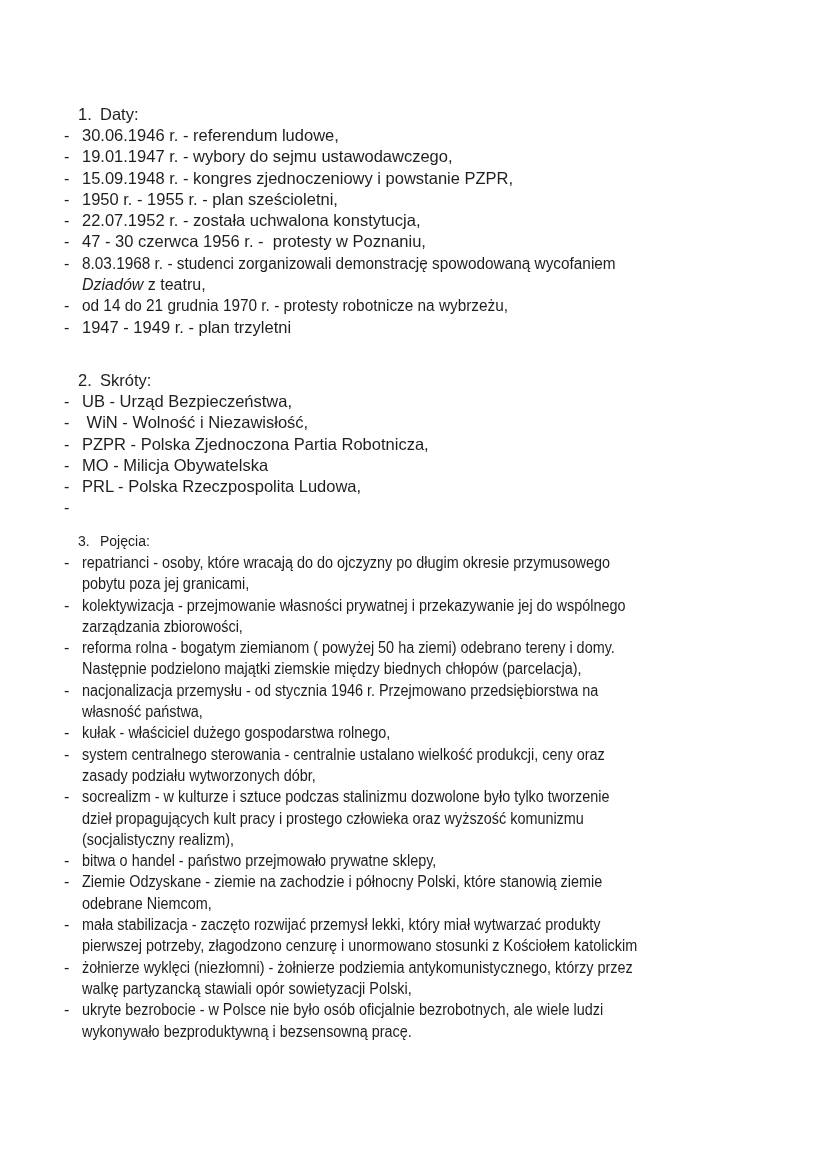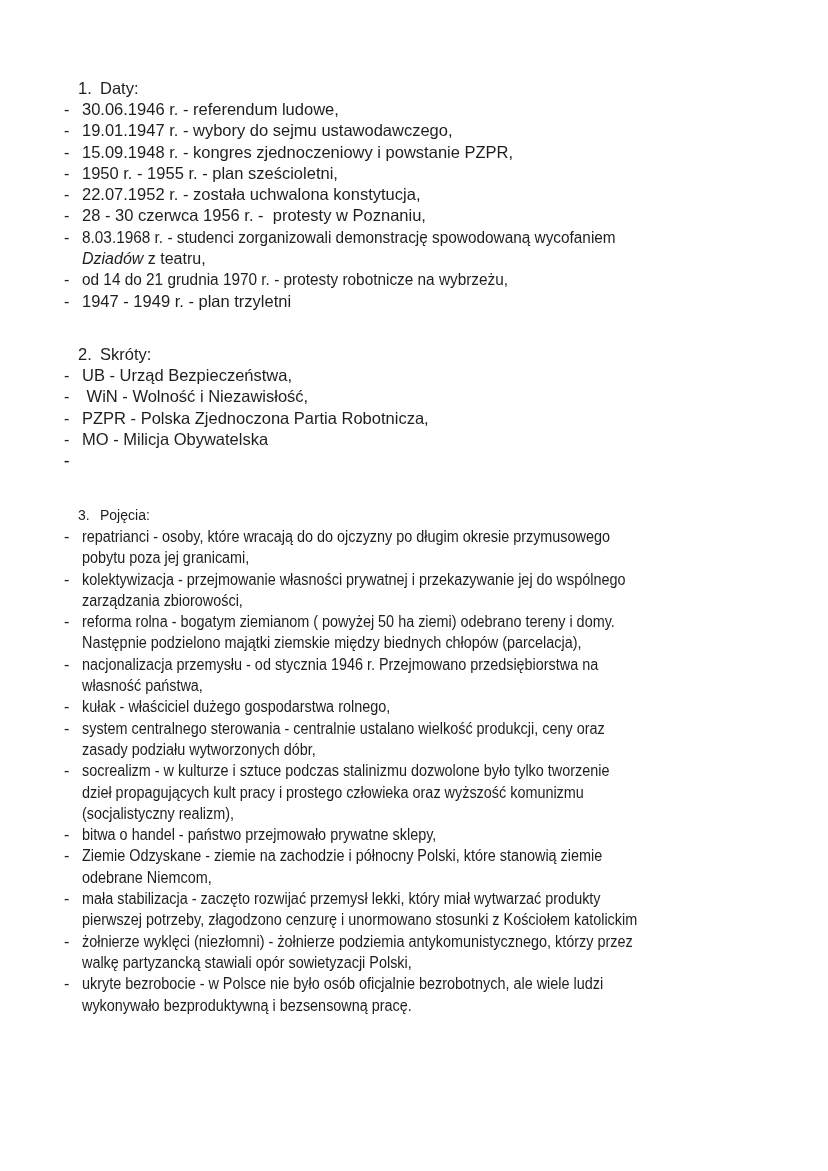--- a/index.html
+++ b/index.html
@@ -1,21 +1,21 @@
 <!DOCTYPE html>
 <html><head>
 <meta charset="utf-8">
 <style>
   html, body { margin: 0; padding: 0; background: #ffffff; }
   body {
     width: 828px; height: 1171px; position: relative; overflow: hidden;
     font-family: "Liberation Sans", sans-serif; color: #1e1e1e;
   }
   .page { position: absolute; left: 0; top: 0; width: 828px; height: 1171px; }
-  .section { position: absolute; left: 62px; width: 720px; }
+  .section { position: absolute; left: 62px; width: 720px; margin-top: 26px; }
   .heading {
     font-size: 16.5px; line-height: 21px; height: 21px; padding-left: 16px; white-space: nowrap;
   }
   .heading .num { display: inline-block; width: 22px; }
   ul.items { list-style: none; margin: 0; padding: 0; }
   li.item {
     position: relative; padding-left: 20px; font-size: 16.5px; line-height: 21.3px;
   }
   li.item .dash {
     position: absolute; left: 2px; top: 0; font-size: 16px;
@@ -34,37 +34,37 @@
   <div class="section" style="top:78px;">
     <div class="heading">
       <span class="num">1.</span><span class="txt">Daty:</span>
     </div>
     <ul class="items">
       <li class="item"><span class="dash">-</span><span class="txt">30.06.1946 r. - referendum ludowe,</span></li>
       <li class="item"><span class="dash">-</span><span class="txt">19.01.1947 r. - wybory do sejmu ustawodawczego,</span></li>
       <li class="item"><span class="dash">-</span><span class="txt">15.09.1948 r. - kongres zjednoczeniowy i powstanie PZPR,</span></li>
       <li class="item"><span class="dash">-</span><span class="txt">1950 r. - 1955 r. - plan sześcioletni,</span></li>
       <li class="item"><span class="dash">-</span><span class="txt">22.07.1952 r. - została uchwalona konstytucja,</span></li>
-      <li class="item"><span class="dash">-</span><span class="txt" style="white-space:pre;">28 - 30 czerwca 1956 r. -  protesty w Poznaniu,</span></li>
+      <li class="item"><span class="dash">-</span><span class="txt" style="white-space:pre;">47 - 30 czerwca 1956 r. -  protesty w Poznaniu,</span></li>
       <li class="item" style="font-size:16px;"><span class="dash">-</span><span class="txt" style="display:inline-block;transform:scaleX(0.96);transform-origin:left top;white-space:nowrap;">8.03.1968 r. - studenci zorganizowali demonstrację spowodowaną wycofaniem</span><br><em>Dziadów</em><span style="white-space:pre;"> z teatru,</span></li>
       <li class="item" style="font-size:16px;"><span class="dash">-</span><span class="txt" style="display:inline-block;transform:scaleX(0.96);transform-origin:left top;white-space:nowrap;">od 14 do 21 grudnia 1970 r. - protesty robotnicze na wybrzeżu,</span></li>
       <li class="item"><span class="dash">-</span><span class="txt">1947 - 1949 r. - plan trzyletni</span></li>
     </ul>
   </div>
 
   <div class="section" style="top:344px;">
     <div class="heading">
       <span class="num">2.</span><span class="txt">Skróty:</span>
     </div>
     <ul class="items">
       <li class="item"><span class="dash">-</span><span class="txt">UB - Urząd Bezpieczeństwa,</span></li>
       <li class="item"><span class="dash">-</span><span class="txt" style="white-space:pre;"> WiN - Wolność i Niezawisłość,</span></li>
       <li class="item"><span class="dash">-</span><span class="txt">PZPR - Polska Zjednoczona Partia Robotnicza,</span></li>
       <li class="item"><span class="dash">-</span><span class="txt">MO - Milicja Obywatelska</span></li>
-      <li class="item"><span class="dash">-</span></li>
+      <li class="item"><span class="dash">-</span><span class="txt">PRL - Polska Rzeczpospolita Ludowa,</span></li>
       <li class="item"><span class="dash">-</span></li>
     </ul>
   </div>
 
   <div class="section condensed" style="top:505px;">
     <div class="heading" style="font-size:14px;">
       <span class="num">3.</span><span class="txt">Pojęcia:</span>
     </div>
     <ul class="items" id="concepts">
         <li class="item" style="font-size: 16px;"><span class="dash">-</span><span class="txt" style="white-space: nowrap;">repatrianci - osoby, które wracają do do ojczyzny po długim okresie przymusowego</span><br><span class="txt" style="white-space: nowrap;">pobytu poza jej granicami,</span></li>

